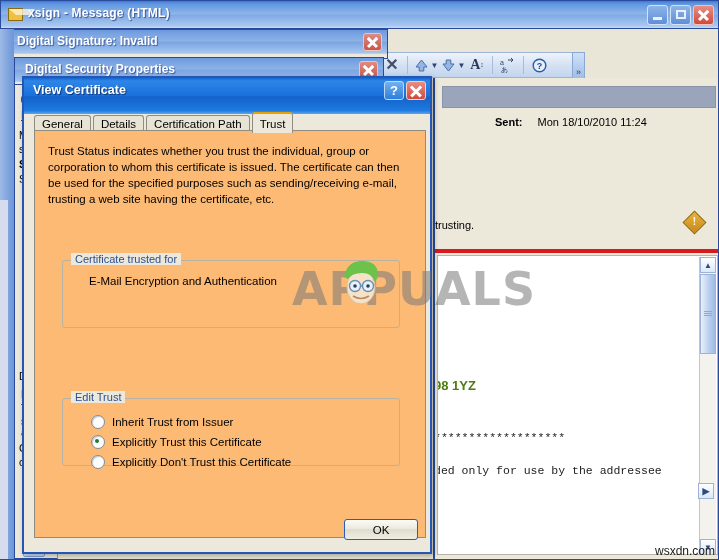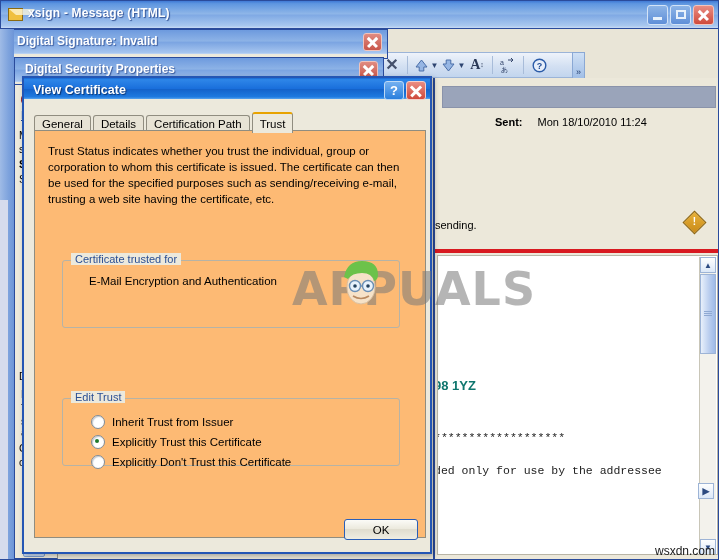--- a/index.html
+++ b/index.html
@@ -139,21 +139,21 @@
   .red-rule {
     position:absolute; left: 0px; top: 171px; width: 285px; height: 4px;
     background: #d81920;
   }
   .body-white {
     position: absolute; left: 2px; top: 177px; width: 281px; height: 300px;
     background: #ffffff; border: 1px solid #b9b5a6; box-sizing: border-box; overflow:hidden;
   }
   .body-line { position:absolute; font-size: 12px; color: #222; white-space: nowrap; }
   .body-line.mono { font-family: "Liberation Mono", monospace; font-size: 11.5px; }
-  .bl1 { left: -4px; top: 122px; font-weight:bold; color:#0f766e; font-size:13px;}
+  .bl1 { left: -4px; top: 122px; font-weight:bold; color:#4d7c0f; font-size:13px;}
   .bl2 { left: -4px; top: 175px; }
   .bl3 { left: -4px; top: 208px; }
 
   
   .vscroll {
     position:absolute; right: 1px; top: 1px; width: 17px; height: 298px;
     background: #f3f2ec; border-left:1px solid #c9c6b8; box-sizing:border-box;
   }
   .vs-btn {
     position:absolute; left:0; width: 16px; height: 16px;
@@ -244,21 +244,21 @@
 
   
   .vc {
     position:absolute; left: 22px; top: 76px; width: 410px; height: 478px;
     background: #ece9dc;
     border: 2px solid #2456b4;
     box-sizing:border-box;
     box-shadow: 2px 2px 5px rgba(0,0,0,.28);
   }
   .vc-title {
-    position:absolute; left:0; top:0; width: 100%; height: 21px;
+    position:absolute; left:0; top:0; width: 100%; height: 36px;
     background: linear-gradient(to bottom,#1567d3 0%,#2e86e8 8%,#1a6fdc 50%,#1361c9 52%,#1e7ae0 90%,#5aa5ee 100%);
     box-sizing:border-box;
   }
   .vc-title-text {
     position:absolute; left: 9px; top: 5px; font-size: 12.5px; font-weight: bold; color:#fff;
     text-shadow: 1px 1px 1px rgba(0,25,70,.7);
   }
   .vc-btns { position:absolute; right: 4px; top: 3px; display:flex; gap: 2px; }
   .vc-btn {
     width: 20px; height: 19px; border:1px solid #bdd9f5; border-radius:3px; box-sizing:border-box;
@@ -405,21 +405,21 @@
         <span>»</span>
       </span>
   </div>
 
   <div class="msg-body">
     <div class="hdr-gray"></div>
     <div class="sent-row">
       <span class="sent-label">Sent:</span>
       <span class="sent-value">Mon 18/10/2010 11:24</span>
     </div>
-    <div class="details-text">sending.</div>
+    <div class="details-text">trusting.</div>
     <div class="warn-diamond"></div>
     <div class="red-rule"></div>
 
     <div class="body-white">
       <div class="body-line bl1">98 1YZ</div>
       <div class="body-line mono bl2">*******************</div>
       <div class="body-line mono bl3">ded only for use by the addressee</div>
 
       <div class="vscroll">
         <div class="vs-btn vs-up">▲</div>

